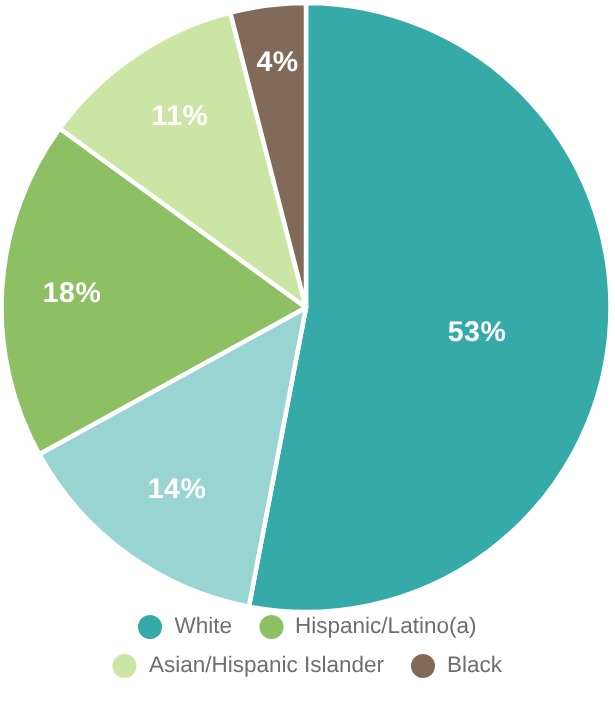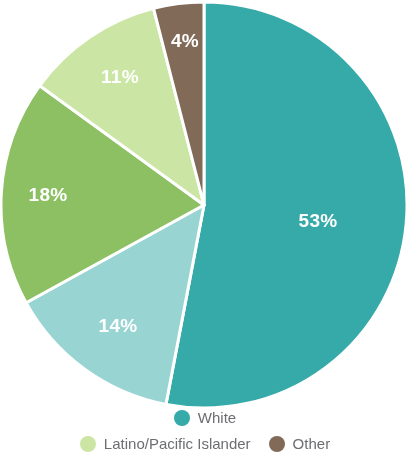--- a/index.html
+++ b/index.html
@@ -103,26 +103,30 @@
         </g>
     </svg>
   </div>
 
   <div id="legend">
     <div class="legend-row" id="legend-row-1">
         <div class="legend-item">
           <span class="legend-swatch" style="background: rgb(53, 170, 168);"></span>
           <span class="legend-text">White</span>
         </div>
+        <div class="legend-item">
+          <span class="legend-swatch" style="background: rgb(140, 192, 99);"></span>
+          <span class="legend-text">Hispanic/Latino(a)</span>
+        </div>
       </div>
     <div class="legend-row" id="legend-row-2">
         <div class="legend-item">
           <span class="legend-swatch" style="background: rgb(203, 230, 164);"></span>
-          <span class="legend-text">Latino/Pacific Islander</span>
+          <span class="legend-text">Asian/Hispanic Islander</span>
         </div>
         <div class="legend-item">
           <span class="legend-swatch" style="background: rgb(129, 106, 88);"></span>
-          <span class="legend-text">Other</span>
+          <span class="legend-text">Black</span>
         </div>
       </div>
   </div>
 
 </div>
 
 </body></html>

